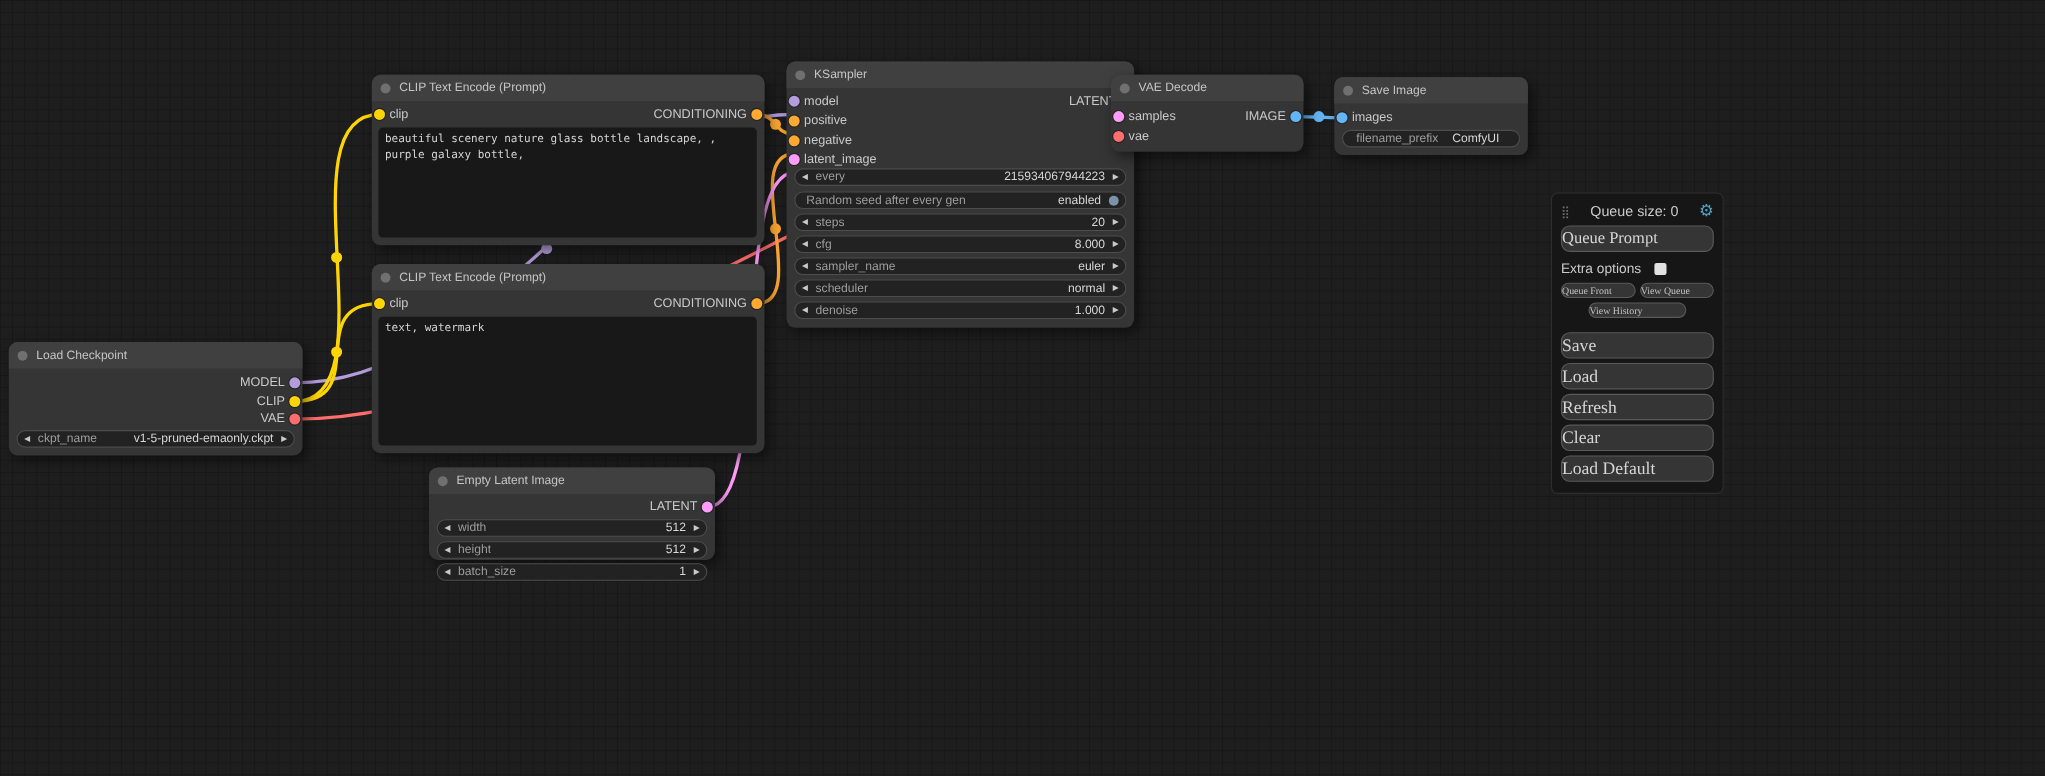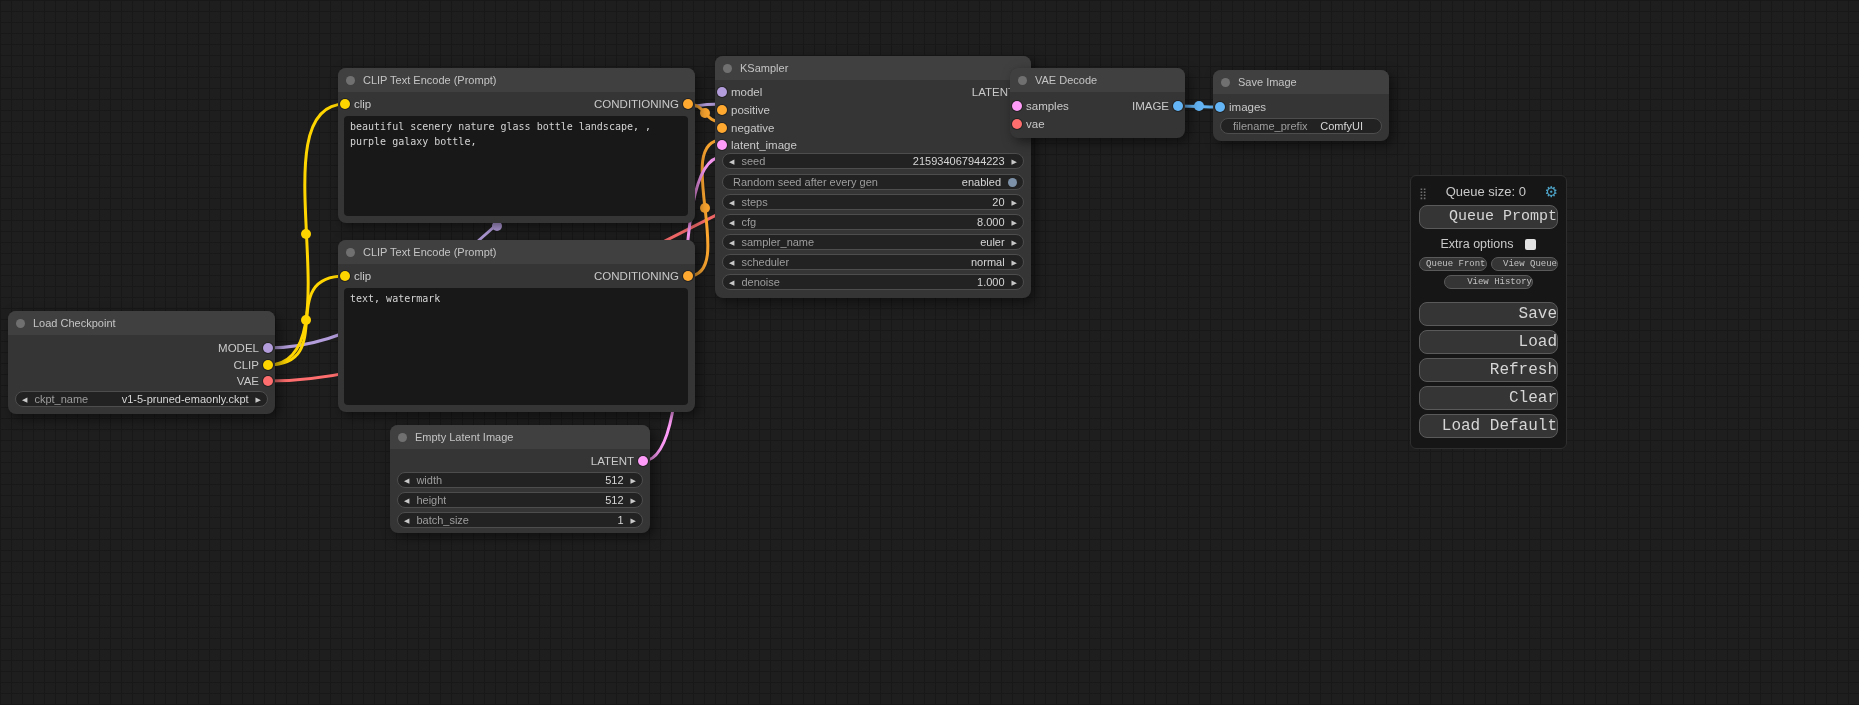--- a/index.html
+++ b/index.html
@@ -29,23 +29,23 @@
   .toggle-dot{width:9px;height:9px;border-radius:50%;background:#7d92a8;flex:0 0 auto}
   .node-text{position:absolute;left:6px;right:7px;background:#181818;border-radius:4px;color:#d4d4d4;font-family:"DejaVu Sans Mono",monospace;font-size:10px;line-height:1.45;padding:4px 6px;white-space:pre-wrap;word-break:break-word}
   
   #queue-panel{position:absolute;left:1410px;top:175px;width:157px;z-index:3;background:#161616;border:1px solid #2e2e2e;border-radius:6px;padding:5px 8px 10px}
   .qp-header{display:flex;align-items:flex-end;height:18px}
   .drag-icon{color:#6e6e6e;font-size:11px;line-height:1}
   .drag-icon::before{content:"⣿"}
   .qp-title{flex:1;text-align:center;color:#c9c9c9;font-size:13px}
   .gear-icon{color:#4da3c7;font-size:15px;line-height:1}
   .gear-icon::before{content:"⚙"}
-  .qbtn{display:block;width:100%;background:#353535;border:1px solid #5a5a5a;border-radius:8px;color:#d6d6d6;text-align:right;cursor:pointer;font-family:Liberation Mono, monospace}
+  .qbtn{display:block;width:100%;background:#353535;border:1px solid #5a5a5a;border-radius:8px;color:#d6d6d6;text-align:left;cursor:pointer;font-family:Liberation Serif, serif}
   .qbtn-main{height:24px;line-height:22px;font-size:15px;margin-top:6px}
-  .extra-row{display:flex;align-items:center;justify-content:center;margin-top:8px;gap:12px}
+  .extra-row{display:flex;align-items:center;margin-top:8px;gap:12px}
   .extra-label{color:#c9c9c9;font-size:12.5px}
   .checkbox{width:11px;height:11px;background:#e2e2e2;border-radius:2px}
   .small-row{display:flex;gap:4px;margin-top:6px}
   .qbtn-small{flex:1;height:14px;line-height:12px;font-size:9px;border-radius:7px;color:#c2c2c2;padding:0}
   .qbtn-history{display:block;width:64%;margin:4px auto 0;height:14px;line-height:12px;font-size:9px;border-radius:7px;color:#c2c2c2;padding:0}
   .qbtn-big{height:24px;line-height:19px;font-size:16px;margin-top:4px}
   .qbtn-big.first{margin-top:13px}
 </style>
 </head>
 <body>
@@ -123,21 +123,21 @@
       <span class="slot-dot c-clip"></span>
       <span>clip</span>
     </div>
     <div class="slot out" style="top:28px">
       <span>CONDITIONING</span>
       <span class="slot-dot c-cond"></span>
     </div>
     <div class="node-text" style="top:48px;bottom:7px">text, watermark</div>
   </div>
 
-  <div class="node" style="left:390px;top:425px;width:260px;height:108px">
+  <div class="node" style="left:390px;top:425px;width:260px;height:84px">
     <div class="node-title">
       <span class="title-dot"></span>
       <span>Empty Latent Image</span>
     </div>
     <div class="slot out" style="top:28px">
       <span>LATENT</span>
       <span class="slot-dot c-latent"></span>
     </div>
     <div class="widget" style="top:47px">
       <span class="arr arr-l"></span>
@@ -179,21 +179,21 @@
     <div class="slot in" style="top:81px">
       <span class="slot-dot c-latent"></span>
       <span>latent_image</span>
     </div>
     <div class="slot out" style="top:28px">
       <span>LATENT</span>
       <span class="slot-dot c-latent"></span>
     </div>
     <div class="widget" style="top:97px">
       <span class="arr arr-l"></span>
-      <span class="wname">seed</span>
+      <span class="wname">every</span>
       <span class="wvalue">215934067944223</span>
       <span class="arr arr-r"></span>
     </div>
     <div class="widget" style="top:118px">
       <span class="wname" style="margin-left:4px">Random seed after every gen</span>
       <span class="wvalue">enabled</span>
       <span class="toggle-dot"></span>
     </div>
     <div class="widget" style="top:138px">
       <span class="arr arr-l"></span>

